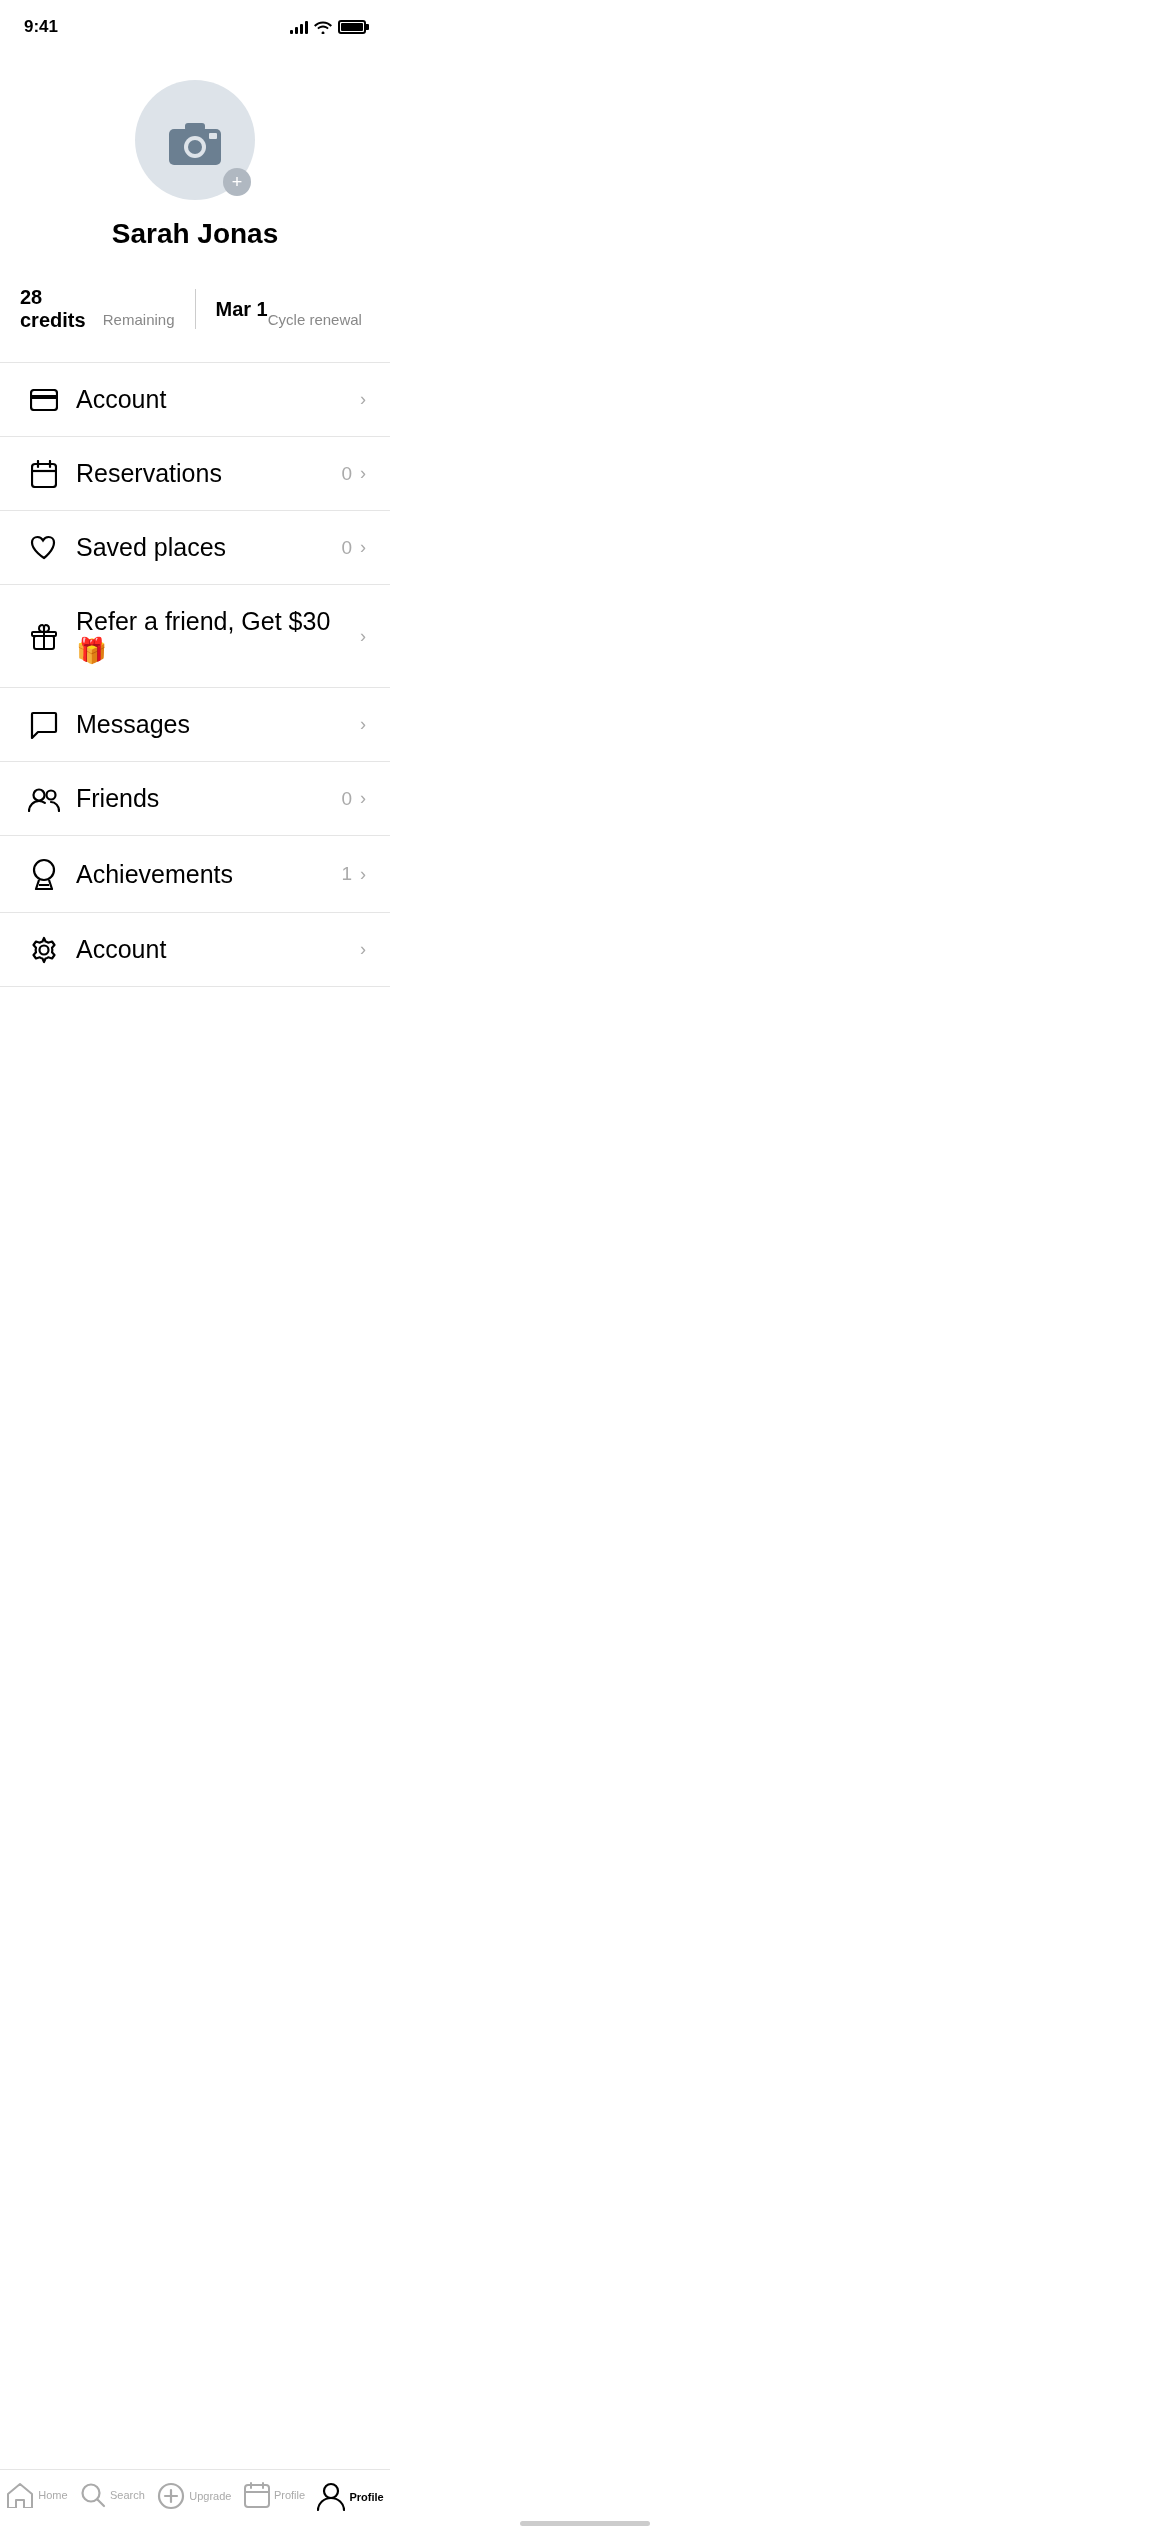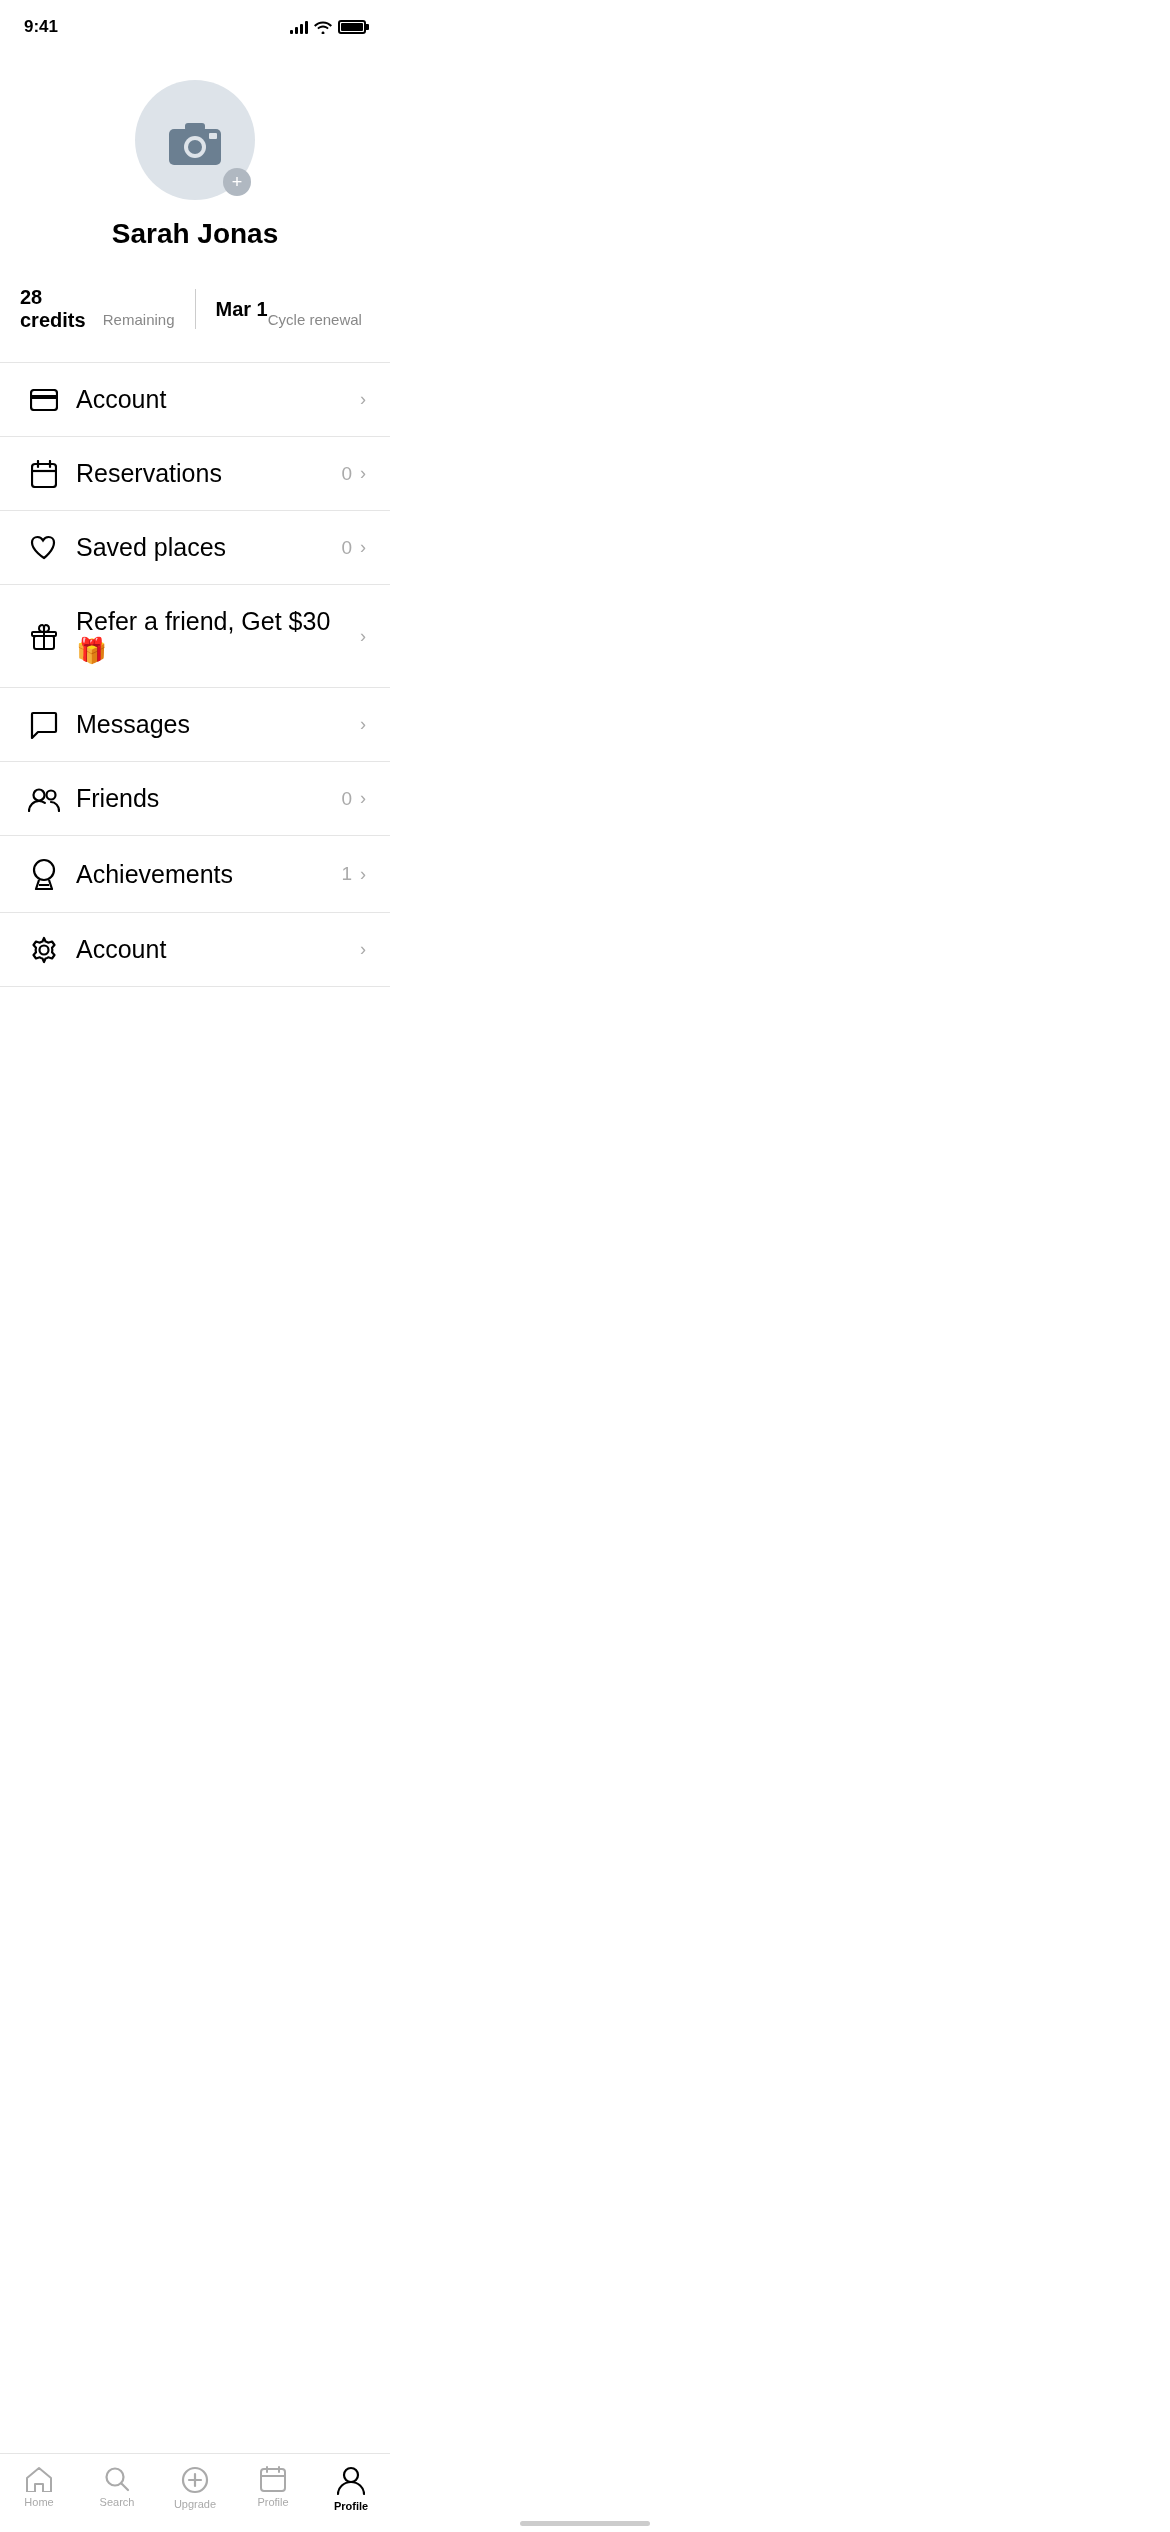--- a/index.html
+++ b/index.html
@@ -227,21 +227,20 @@
       border-top: 1px solid #e5e5e5;
       display: flex;
       justify-content: space-around;
       align-items: flex-start;
       padding: 12px 0 20px;
       z-index: 100;
     }
 
     .tab-item {
       display: flex;
-      flex-direction: column;
       align-items: center;
       gap: 4px;
       cursor: pointer;
       min-width: 60px;
     }
 
     .tab-icon {
       font-size: 26px;
       color: #aaa;
     }

